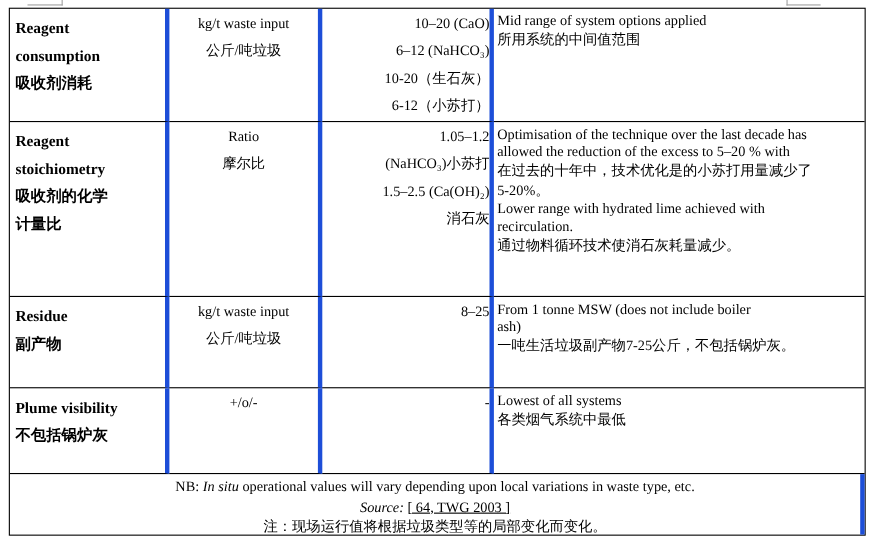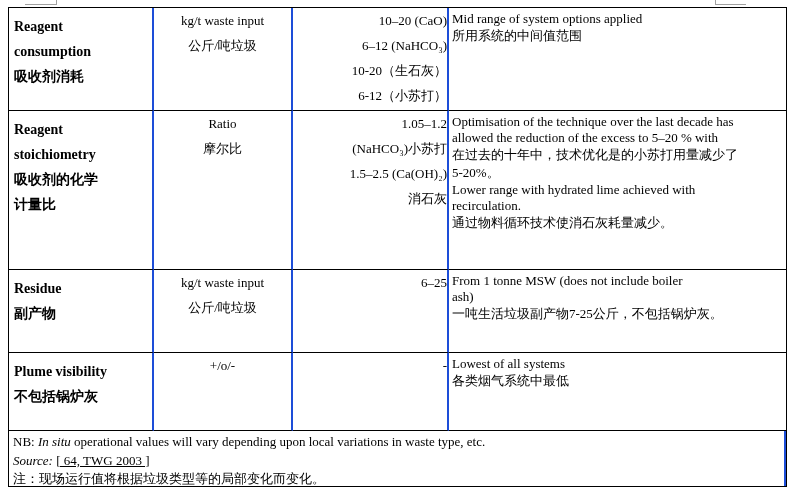--- a/index.html
+++ b/index.html
@@ -24,27 +24,27 @@
   .doc-table {
     position: absolute; left: 8px; top: 7px;
     width: 779px; height: 480px;
     border: 1px solid #000;
     display: grid;
     grid-template-columns: 145px 139px 156px 1fr;
     grid-template-rows: 103px 159px 83px 78px 1fr;
     box-sizing: border-box;
   }
   .cell {
-    border-right: 2px solid #1d4ed8;
+    border-right: 4px solid #1d4ed8;
     border-bottom: 1px solid #000;
     box-sizing: border-box;
     overflow: hidden;
   }
   .cell.last-col { border-right: none; }
-  .cell.footer-row { border-bottom: none; grid-column: 1 / 5; }
+  .cell.footer-row { border-bottom: none; grid-column: 1 / 5; text-align: center; }
   .c-param {
     font-weight: bold; font-size: 14px; line-height: 25px;
     padding: 6px 4px 0 5px; text-align: left;
   }
   .c-unit { font-size: 13px; line-height: 25px; text-align: center; }
   .c-value { font-size: 13px; line-height: 25px; text-align: right; }
   .c-comment { font-size: 13px; padding: 3px 3px 0 3px; text-align: left; }
   .footer-row {
     font-size: 13px; line-height: 18.5px; padding: 2px 4px 0 4px;
   }
@@ -108,21 +108,21 @@
 
     <div class="cell c-param r3">
       <div class="line">Residue</div>
       <div class="line">副产物</div>
     </div>
     <div class="cell c-unit r3">
       <div class="line">kg/t waste input</div>
       <div class="line">公斤/吨垃圾</div>
     </div>
     <div class="cell c-value r3">
-      <div class="line">6–25</div>
+      <div class="line">8–25</div>
     </div>
     <div class="cell c-comment r3 last-col">
       <div class="line">From 1 tonne MSW (does not include boiler</div>
       <div class="line">ash)</div>
       <div class="line">一吨生活垃圾副产物7-25公斤，不包括锅炉灰。</div>
     </div>
 
     <div class="cell c-param r4">
       <div class="line">Plume visibility</div>
       <div class="line">不包括锅炉灰</div>

